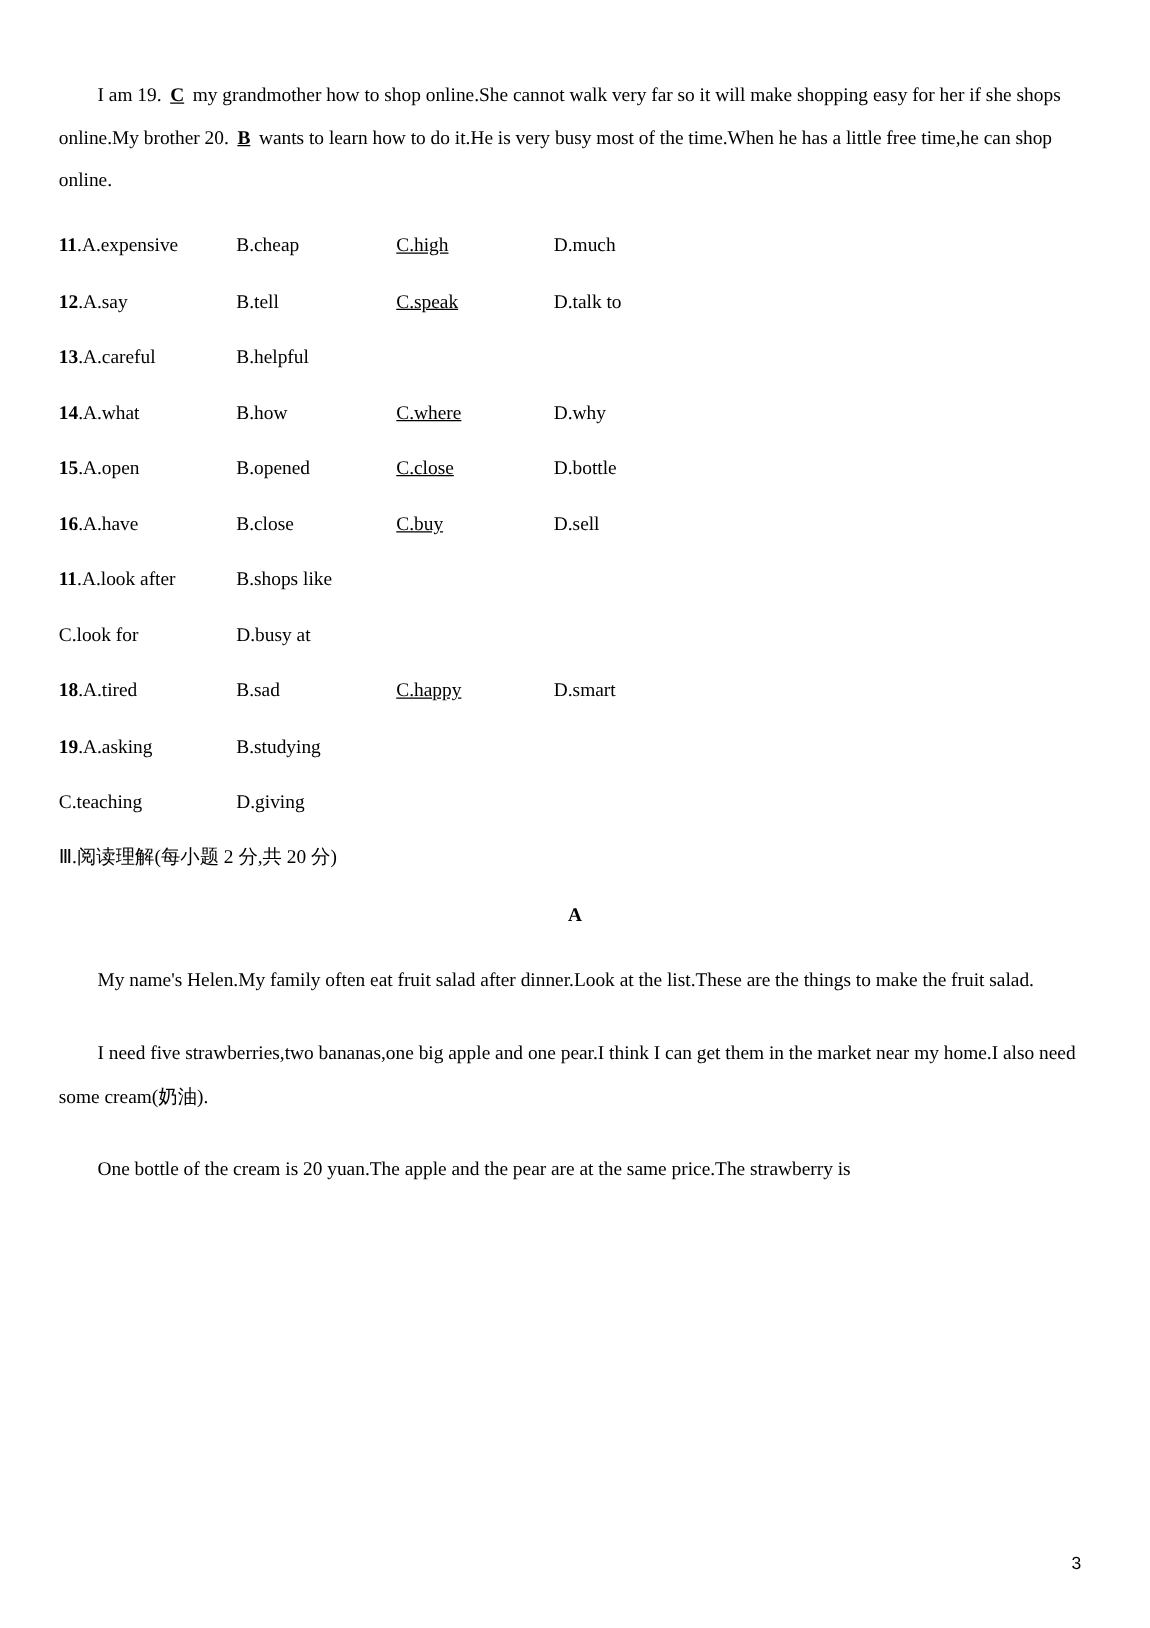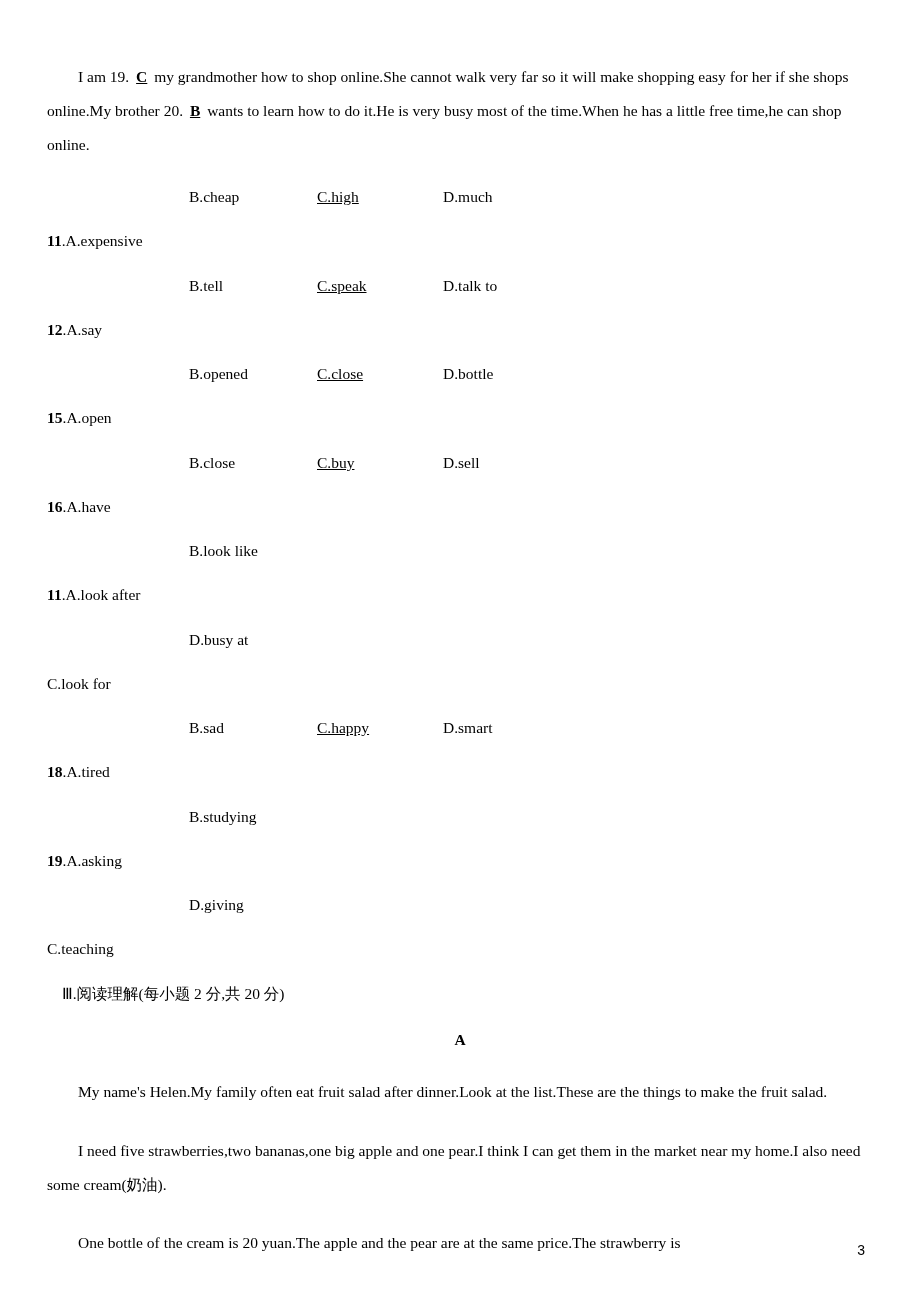--- a/index.html
+++ b/index.html
@@ -29,27 +29,27 @@
     font-weight: bold;
     padding: 0 3px;
   }
   .q-row {
     display: flex;
     margin: 0 0 22px 0;
   }
   .q-cell {
     white-space: nowrap;
   }
-  .c0 { width: 142px; margin-top: 44px; }
+  .c0 { width: 142px; }
   .c1 { width: 128px; }
   .c2 { width: 126px; text-decoration: underline; }
   .c3 { width: 150px; }
   .qnum { font-weight: bold; }
   .section-head {
-    margin: 8px 0 24px 15px;
+    margin: 8px 0 24px 0;
   }
   .passage-label {
     text-align: center;
     font-weight: bold;
     margin: 14px 0 24px 0;
   }
   .page-number {
     position: absolute;
     bottom: 42px;
     right: 55px;
@@ -75,34 +75,44 @@
       <div class="q-cell c2"><span>C.high</span></div>
       <div class="q-cell c3"><span>D.much</span></div>
     </div>
     <div class="q-row">
       <div class="q-cell c0"><span class="qnum">12</span>.<span>A.say</span></div>
       <div class="q-cell c1"><span>B.tell</span></div>
       <div class="q-cell c2"><span>C.speak</span></div>
       <div class="q-cell c3"><span>D.talk to</span></div>
     </div>
     <div class="q-row">
+      <div class="q-cell c0"><span class="qnum">13</span>.<span>A.careful</span></div>
+      <div class="q-cell c1"><span>B.helpful</span></div>
+    </div>
+    <div class="q-row">
+      <div class="q-cell c0"><span class="qnum">14</span>.<span>A.what</span></div>
+      <div class="q-cell c1"><span>B.how</span></div>
+      <div class="q-cell c2"><span>C.where</span></div>
+      <div class="q-cell c3"><span>D.why</span></div>
+    </div>
+    <div class="q-row">
       <div class="q-cell c0"><span class="qnum">15</span>.<span>A.open</span></div>
       <div class="q-cell c1"><span>B.opened</span></div>
       <div class="q-cell c2"><span>C.close</span></div>
       <div class="q-cell c3"><span>D.bottle</span></div>
     </div>
     <div class="q-row">
       <div class="q-cell c0"><span class="qnum">16</span>.<span>A.have</span></div>
       <div class="q-cell c1"><span>B.close</span></div>
       <div class="q-cell c2"><span>C.buy</span></div>
       <div class="q-cell c3"><span>D.sell</span></div>
     </div>
     <div class="q-row">
       <div class="q-cell c0"><span class="qnum">11</span>.<span>A.look after</span></div>
-      <div class="q-cell c1"><span>B.look like</span></div>
+      <div class="q-cell c1"><span>B.shops like</span></div>
     </div>
     <div class="q-row">
       <div class="q-cell c0"><span>C.look for</span></div>
       <div class="q-cell c1"><span>D.busy at</span></div>
     </div>
     <div class="q-row">
       <div class="q-cell c0"><span class="qnum">18</span>.<span>A.tired</span></div>
       <div class="q-cell c1"><span>B.sad</span></div>
       <div class="q-cell c2"><span>C.happy</span></div>
       <div class="q-cell c3"><span>D.smart</span></div>

